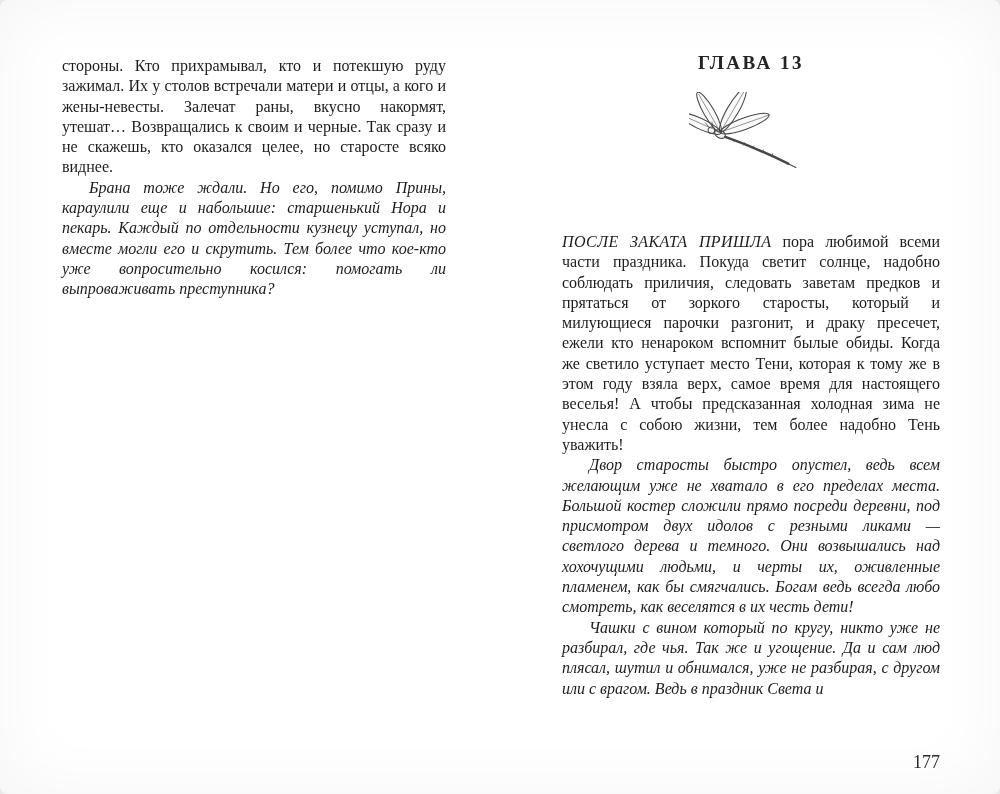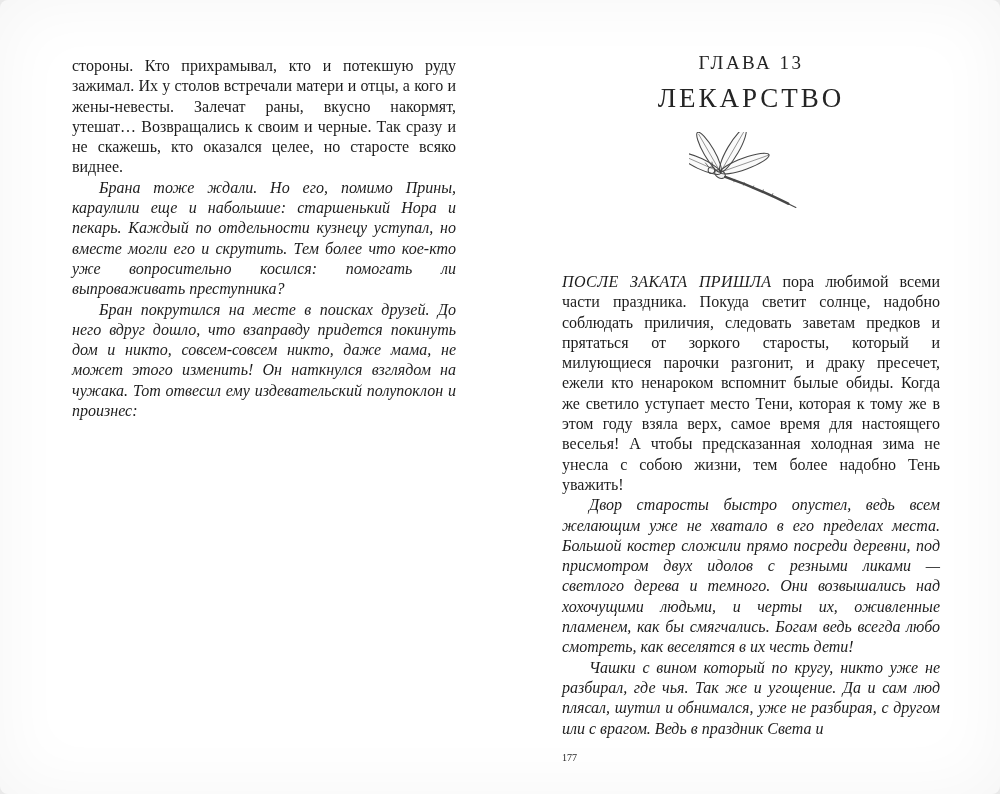--- a/index.html
+++ b/index.html
@@ -20,36 +20,36 @@
     line-height: 20.3px;
     text-align: justify;
     hyphens: auto;
     -webkit-hyphens: auto;
   }
   .body-text p { margin: 0; }
   .body-text p.indent { text-indent: 27px; font-style: italic; }
 
   .left-page {
     position: absolute;
-    left: 72px;
+    left: 62px;
     top: 56px;
     width: 384px;
   }
   .right-page {
     position: absolute;
     left: 562px;
     top: 52px;
     width: 378px;
   }
   .chapter-label {
     text-align: center;
     font-size: 19px;
     letter-spacing: 2.5px;
     color: #242424;
-    font-weight: normal;
+    font-weight: bold;
     margin: 0;
   }
   .chapter-title {
     text-align: center;
     font-size: 27px;
     letter-spacing: 3px;
     color: #242424;
     font-weight: normal;
     margin: 9px 0 0 0;
   }
@@ -58,39 +58,37 @@
     margin-top: 18px;
     height: 92px;
   }
   .right-body { margin-top: 48px; }
   .lead-in { letter-spacing: 0.4px; font-style: italic; }
   .page-number {
     position: absolute;
     left: 562px;
     top: 752px;
     width: 378px;
-    text-align: left;
-    font-size: 10px;
+    text-align: right;
+    font-size: 18px;
     color: #2a2a2a;
   }
 </style>
 </head>
 <body>
 
 <div class="canvas">
 
   <div class="left-page body-text">
     <p>стороны. Кто прихрамывал, кто и потекшую руду зажимал. Их у столов встречали матери и отцы, а кого и жены-невесты. Залечат раны, вкусно накормят, утешат… Возвращались к своим и черные. Так сразу и не скажешь, кто оказался целее, но старосте всяко виднее.</p>
     <p class="indent">Брана тоже ждали. Но его, помимо Прины, караулили еще и набольшие: старшенький Нора и пекарь. Каждый по отдельности кузнецу уступал, но вместе могли его и скрутить. Тем более что кое-кто уже вопросительно косился: помогать ли выпроваживать преступника?</p>
-    <p class="indent">Бран покрутился на месте в поисках друзей. До него вдруг дошло, что взаправду придется покинуть дом и никто, совсем-совсем никто, даже мама, не может этого изменить! Он наткнулся взглядом на чужака. Тот отвесил ему издевательский полупоклон и произнес:</p>
   </div>
 
   <div class="right-page">
     <h2 class="chapter-label">ГЛАВА 13</h2>
-    <h1 class="chapter-title">ЛЕКАРСТВО</h1>
 
     <div class="illustration-wrap">
       <svg width="124" height="88" viewBox="0 0 130 92" fill="none" stroke="#474747" stroke-width="1.1">
 
         <ellipse cx="11.5" cy="33" rx="24" ry="5.5" transform="rotate(25 11.5 33)" fill="rgba(0,0,0,0.02)"></ellipse>
         <ellipse cx="21" cy="21" rx="24" ry="5.5" transform="rotate(60 21 21)" fill="rgba(0,0,0,0.02)"></ellipse>
         <ellipse cx="46" cy="19" rx="26" ry="6" transform="rotate(-60 46 19)" fill="rgba(0,0,0,0.02)"></ellipse>
         <ellipse cx="58.5" cy="33" rx="27" ry="6" transform="rotate(-20 58.5 33)" fill="rgba(0,0,0,0.02)"></ellipse>
 
         <line x1="33" y1="42" x2="-8" y2="24" stroke-width="0.6"></line>

